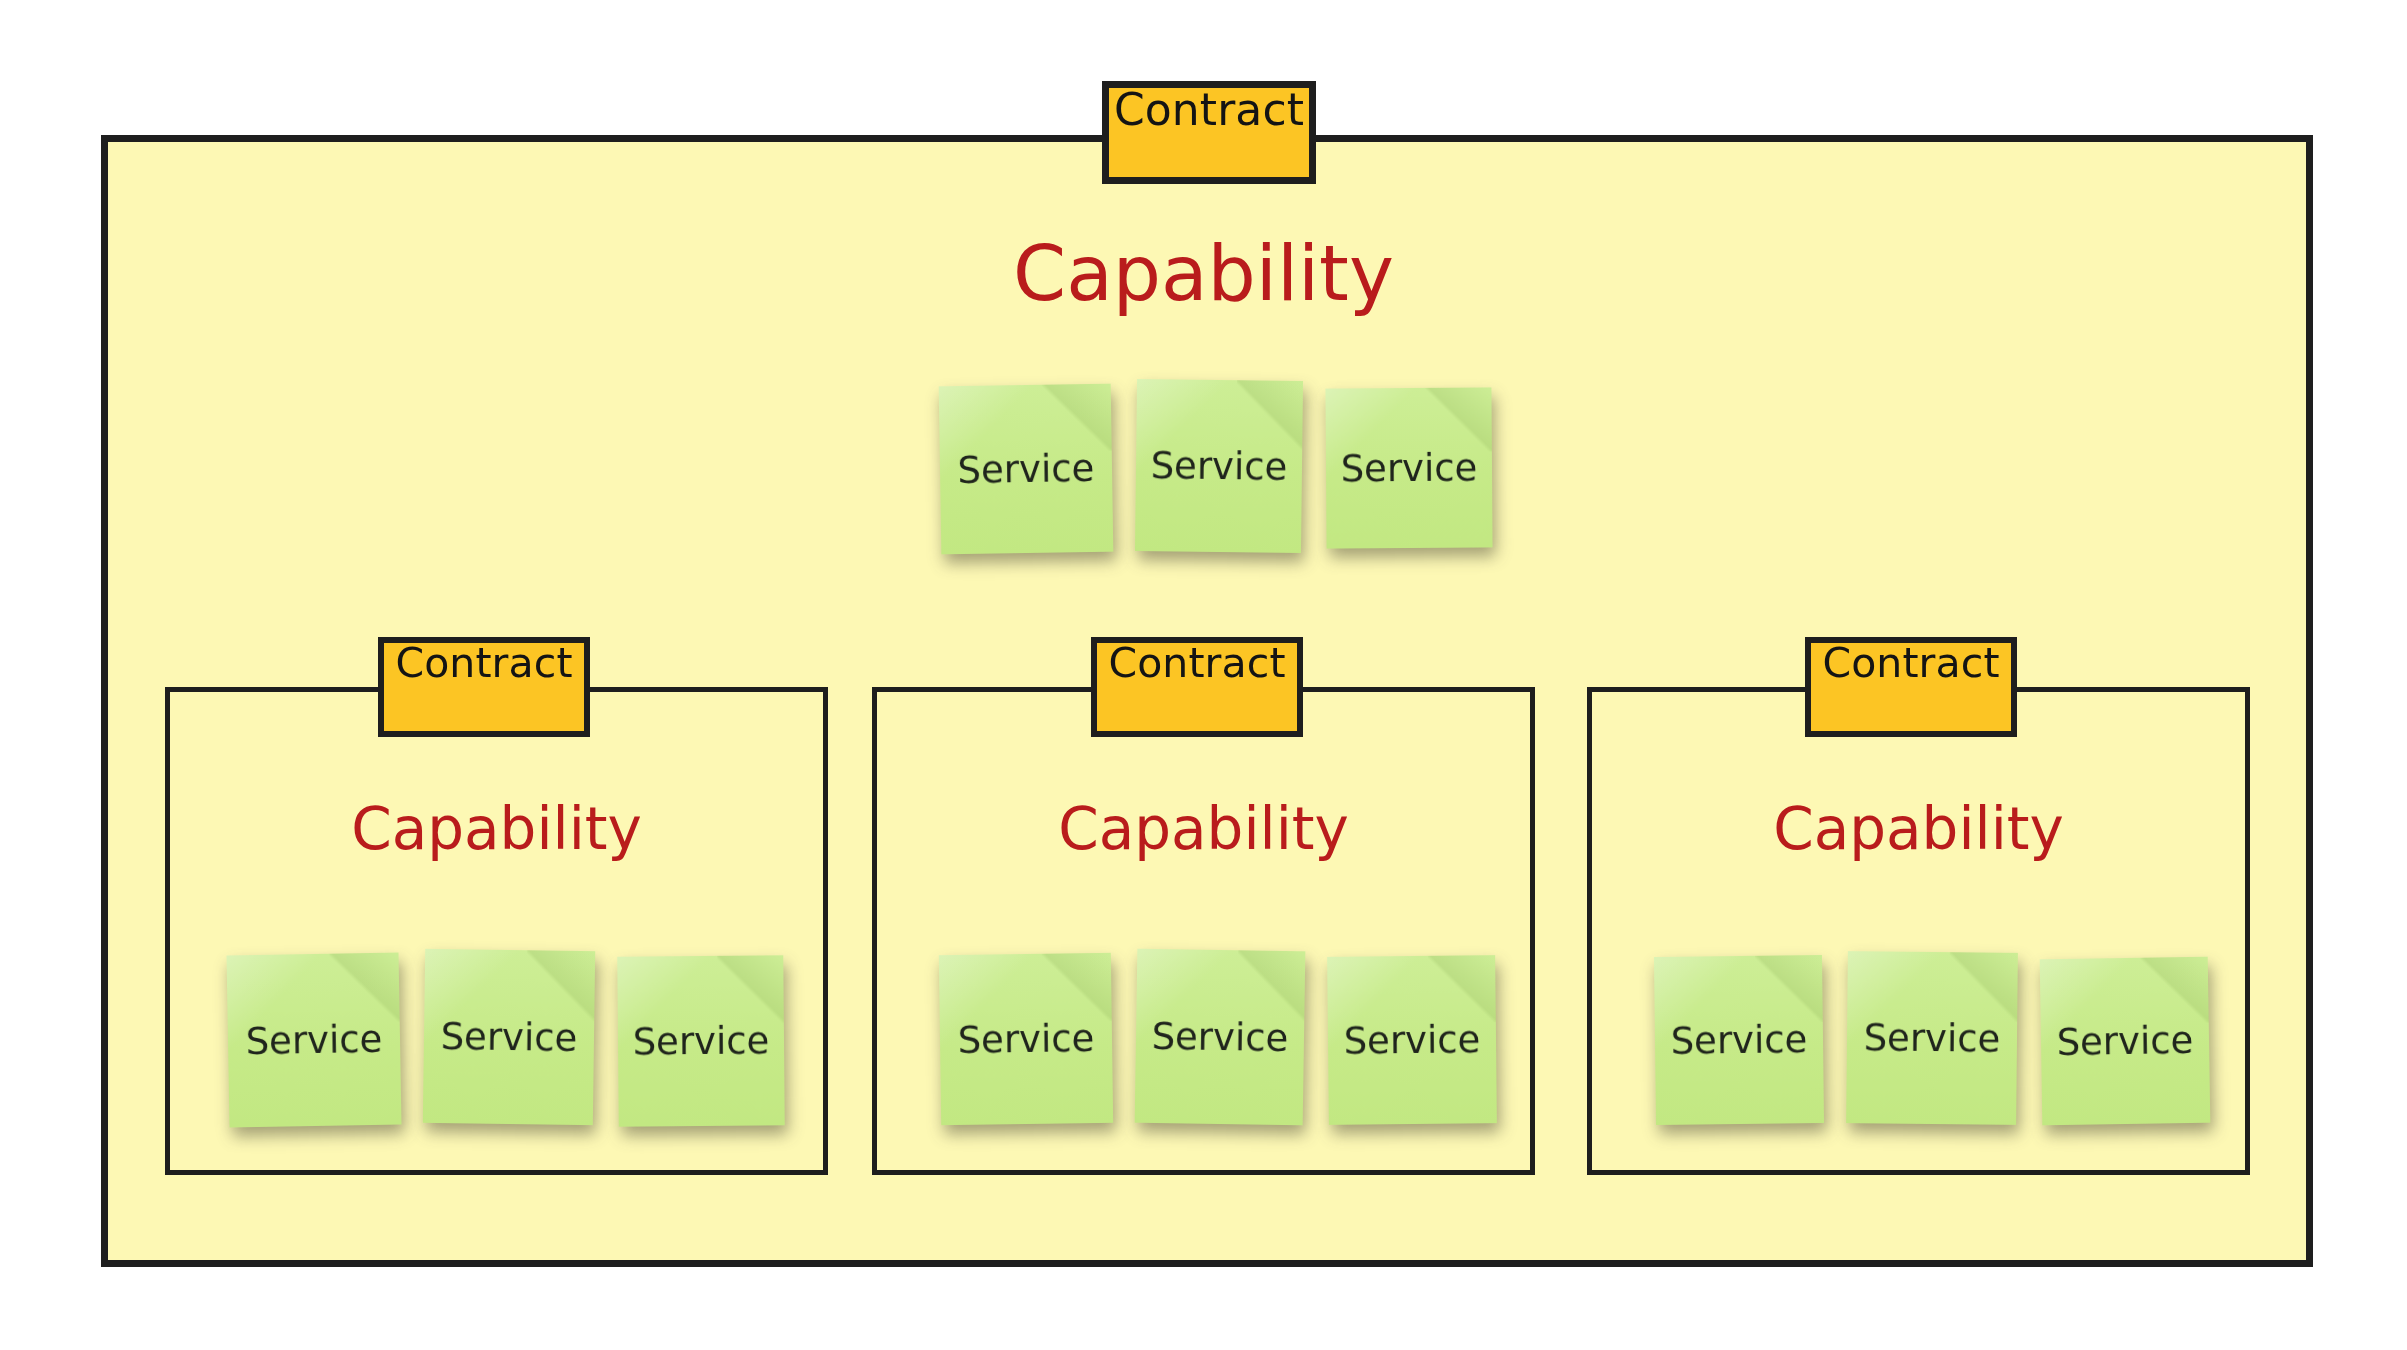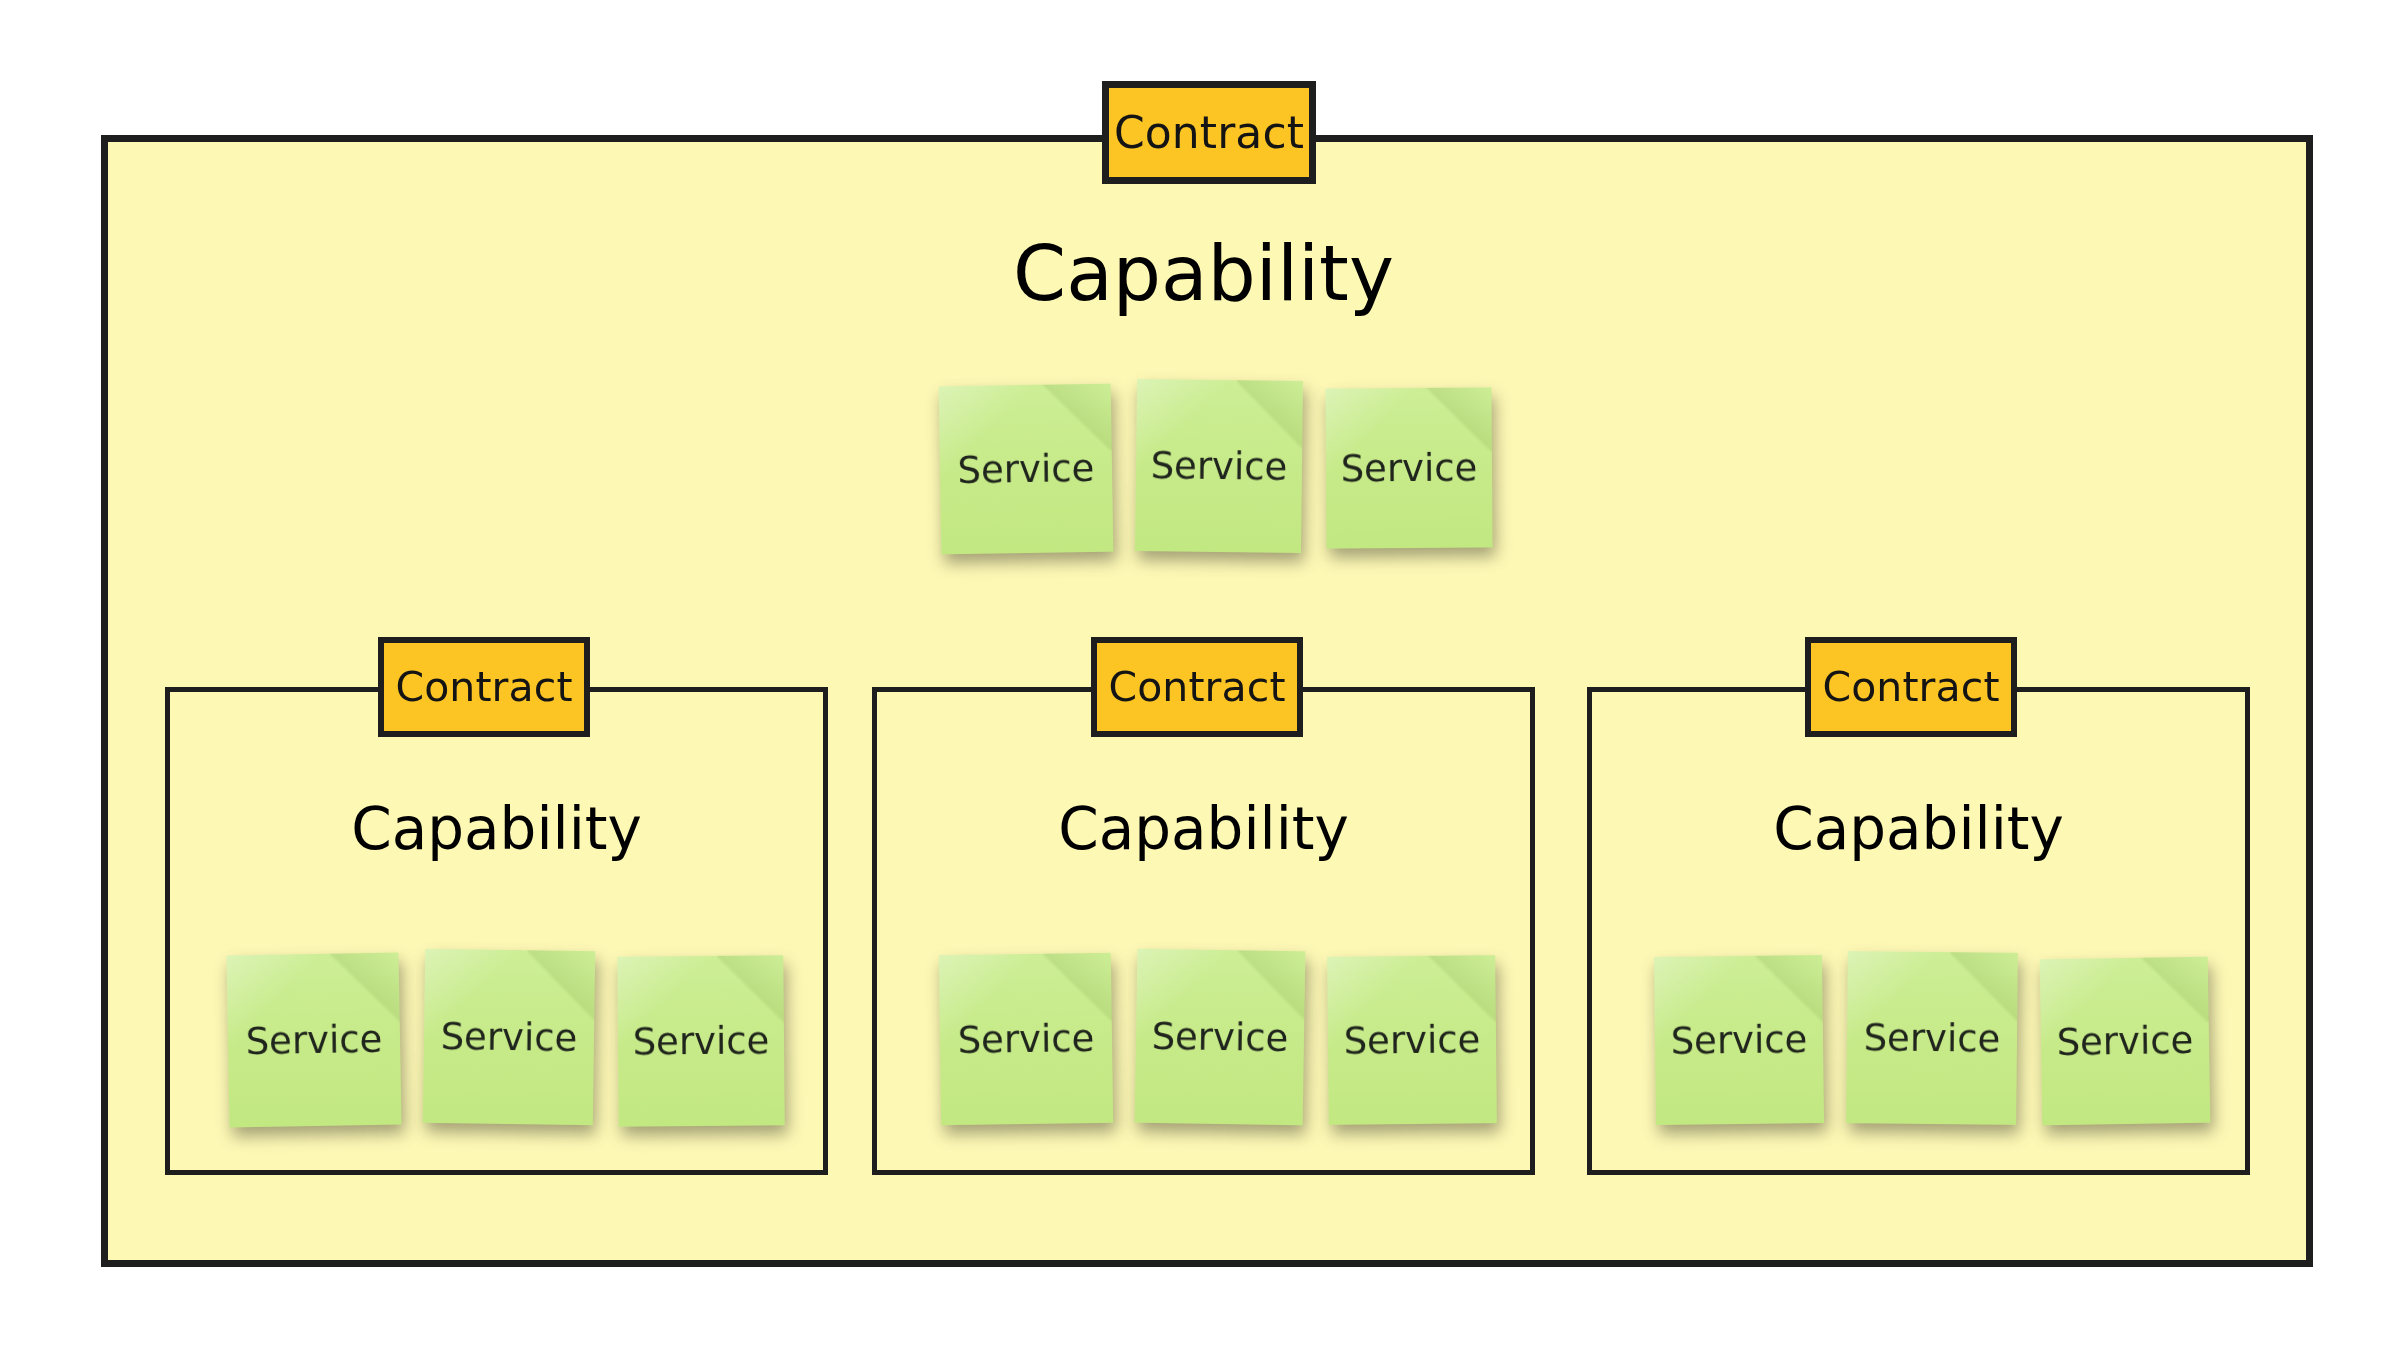--- a/index.html
+++ b/index.html
@@ -49,21 +49,20 @@
   .inner-capability.g2 { left: 872px;  top: 687px; width: 663px; height: 488px; }
   .inner-capability.g3 { left: 1587px; top: 687px; width: 663px; height: 488px; }
 
   
   .contract-tab {
     position: absolute;
     box-sizing: border-box;
     background: #fcc524;
     border: 7px solid #1e1e1e;
     display: flex;
-    align-items: center;
     justify-content: center;
     z-index: 6;
   }
   .contract-tab .contract-label {
     font-size: 44px;
     line-height: 1;
     color: #141414;
     letter-spacing: 0.1px;
     white-space: nowrap;
   }
@@ -81,21 +80,21 @@
   .contract-tab.inner .contract-label { font-size: 41px; }
   .contract-tab.i1 { left: 378px;  top: 637px; }
   .contract-tab.i2 { left: 1091px; top: 637px; }
   .contract-tab.i3 { left: 1805px; top: 637px; }
 
   
   .capability-title {
     position: absolute;
     text-align: center;
     white-space: nowrap;
-    color: #000000;
+    color: #b91c1c;
     z-index: 3;
   }
   .capability-title.main {
     left: 0;
     right: 0;
     top: 236px;
     font-size: 76px;
     line-height: 1;
   }
   .capability-title.sub {

